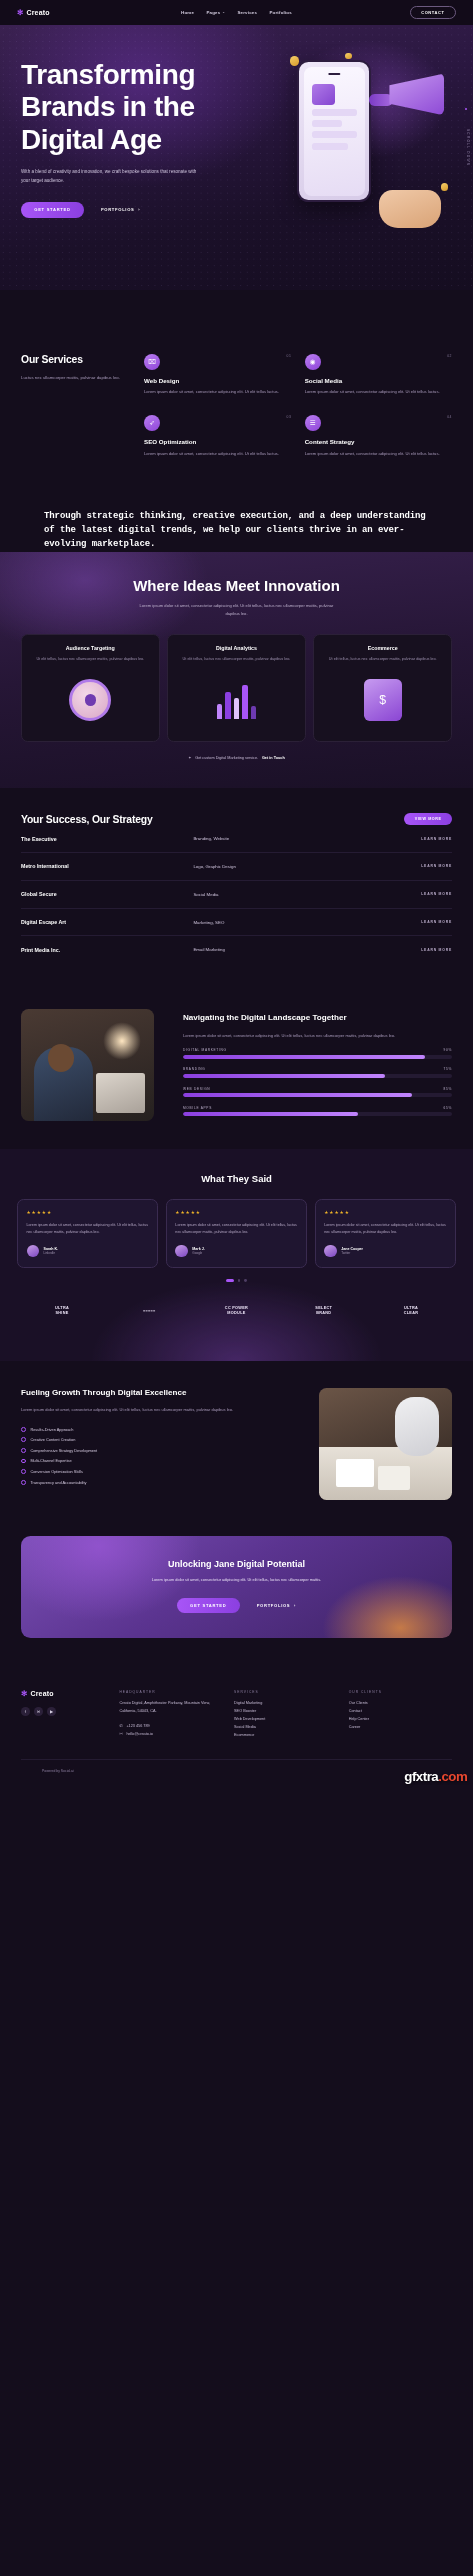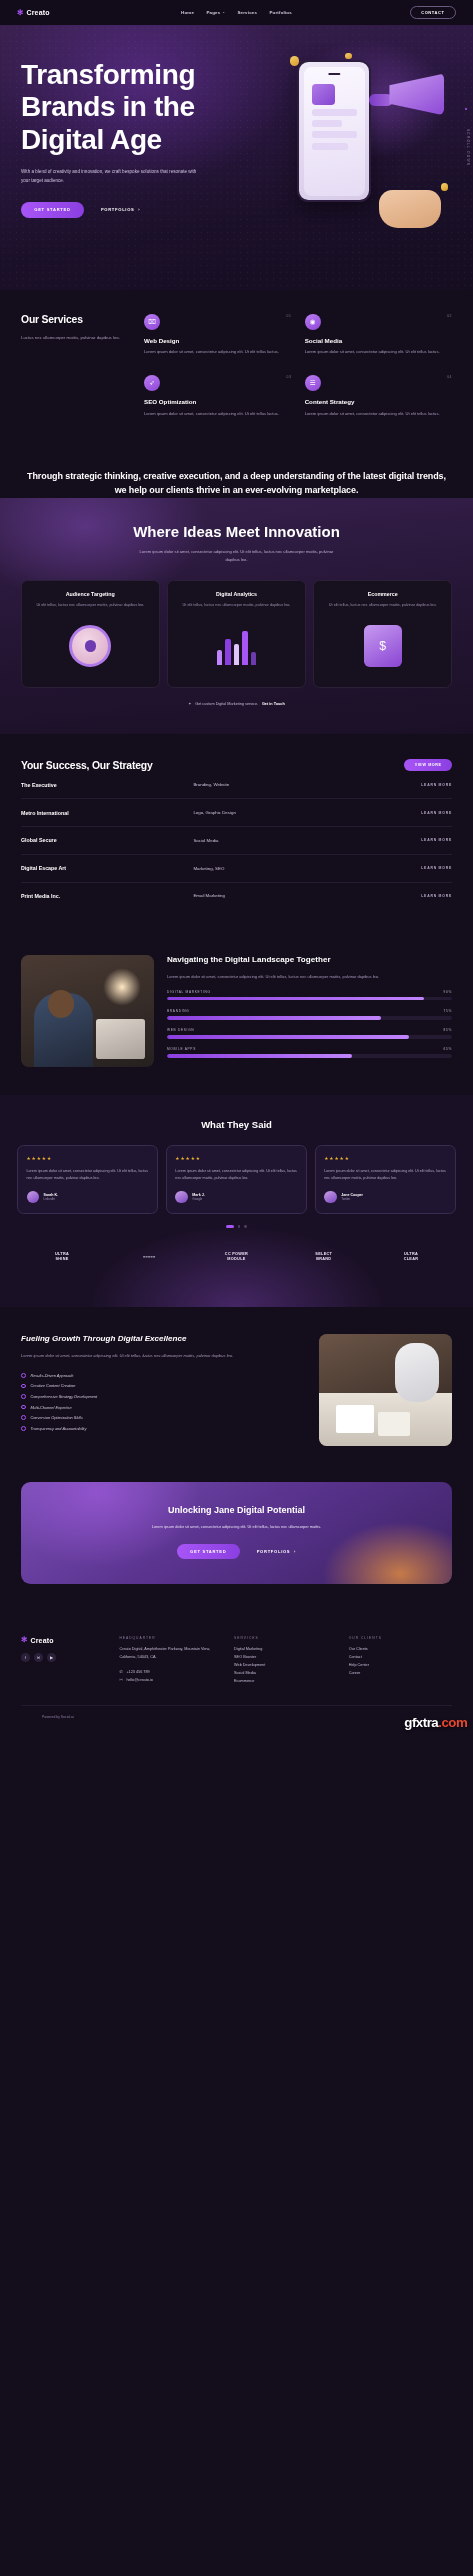--- a/index.html
+++ b/index.html
@@ -72,36 +72,36 @@
   .mega-handle { position:absolute; left:5.7px; top:24.6px; width:24.6px; height:11.4px; border-radius:5.7px; background:linear-gradient(90deg,#7b3bc4,#a86ae0); }
   .hand { position:absolute; right:11.4px; bottom:-5.7px; width:62px; height:38px; border-radius:13.3px 13.3px 19px 19px; background:linear-gradient(160deg,#f0c9a8,#d9a376); }
   .coin { position:absolute; border-radius:50%; background:linear-gradient(150deg,#f6d06a,#d79a2b); }
   .side-label { position:absolute; right:2.8px; top:104px; writing-mode:vertical-rl; font-size:3.1px; letter-spacing:1.3px; color:#9c8db3; z-index:6;}
   .side-dot { position:absolute; right:5.7px; top:83px; width:2.8px; height:2.8px; border-radius:50%; background:#a855f7; z-index:6;}
 
   
   .sec { padding:24.6px 21px; }
   h2.sec-title { font-size:10.4px; font-weight:800; letter-spacing:-0.2px; }
 
-  .services { display:flex; gap:24px; }
+  .services { display:flex; gap:24px;margin-top:40px; }
   .services-left { width:99px; flex:none; }
   .services-left p { margin-top:8.5px; font-size:4.3px; line-height:2; color:#a99bbb; }
   .services-grid { flex:1; display:grid; grid-template-columns:1fr 1fr; gap:19px 13.3px; }
   .svc-head { display:flex; align-items:flex-start; justify-content:space-between; }
   .svc-icon {
     width:16px; height:16px; border-radius:50%;
     background:linear-gradient(150deg,#bb7ef2,#8f46d8);
     display:flex; align-items:center; justify-content:center; font-size:6.6px;
   }
   .svc-num { font-size:3.4px; color:#7e7191; letter-spacing:0.5px; }
   .svc-title { margin-top:6.6px; font-size:6.2px; font-weight:700; }
   .svc-desc { margin-top:4.7px; font-size:4.1px; line-height:1.95; color:#a99bbb; }
 
   
-  .statement { padding:28px 22px 0; text-align:center; }
+  .statement { padding:28px 44px 0; text-align:left;font-family:Liberation Mono, monospace; }
   .statement h3 { font-size:9px; line-height:1.55; font-weight:800; letter-spacing:-0.1px; }
   .stats { display:flex; justify-content:space-around; padding:24.6px 38px 32px; }
   .stat { text-align:center; }
   .stat-num { font-size:16px; font-weight:800; letter-spacing:-0.5px; }
   .stat-lbl { margin-top:3.8px; font-size:3.3px; letter-spacing:1px; color:#a99bbb; }
 
   
   .innov {
     padding:24.6px 21px 28px; text-align:center; position:relative; overflow:hidden;
     background:
@@ -128,21 +128,21 @@
 
   
   .strategy-head { display:flex; align-items:center; justify-content:space-between; }
   .view-more { background:linear-gradient(95deg,#a855f7,#8b3fe0); border:none; border-radius:19px; color:#fff; padding:4.3px 10.4px; font-size:3.7px; font-weight:700; letter-spacing:0.6px; cursor:pointer;}
   .strat-row { display:flex; align-items:center; padding:10.4px 0; border-bottom:0.9px solid #251b33; }
   .strat-name { width:40%; font-size:5.3px; font-weight:700; }
   .strat-tags { flex:1; font-size:4.4px; color:#cfc4dc; }
   .strat-link { font-size:3.4px; letter-spacing:0.8px; color:#b9abc9; font-weight:700; cursor:pointer;}
 
   
-  .navsec { display:flex; gap:13px; padding:21px 21px 28px; align-items:flex-start;}
+  .navsec { display:flex; gap:29px; padding:21px 21px 28px; align-items:center;}
   .photo {
     width:133px; height:112px; flex:none; border-radius:7.6px; overflow:hidden; position:relative;
     background:linear-gradient(165deg,#4a3a33,#25201f);
   }
   .photo .glow { position:absolute; right:13.3px; top:13.3px; width:38px; height:38px; border-radius:50%; background:radial-gradient(circle,#ffe7c2,rgba(255,231,194,0) 70%); }
   .photo .person { position:absolute; left:13.3px; bottom:0; width:59px; height:74px; border-radius:24.6px 24.6px 0 0; background:linear-gradient(160deg,#3d4f6b,#22293a); }
   .photo .head { position:absolute; left:26.5px; bottom:49px; width:26.5px; height:28px; border-radius:50%; background:#6b4a33; }
   .photo .monitor { position:absolute; right:9.5px; bottom:7.6px; width:49px; height:40px; border-radius:2.8px; background:linear-gradient(160deg,#dcd5cc,#a9a199); }
   .navsec-right { flex:1; }
   .navsec-right h2 { font-size:8.1px; line-height:1.35; font-weight:800; }
@@ -167,21 +167,21 @@
   .t-name { font-size:3.6px; font-weight:700; }
   .t-role { font-size:3.1px; color:#9b8fab; margin-top:0.9px; }
   .dots { display:flex; justify-content:center; gap:3.8px; margin-top:11.4px; }
   .dots i { width:2.8px; height:2.8px; border-radius:50%; background:#4d3d63; display:block; }
   .dots i.on { background:#a855f7; width:7.6px; border-radius:2.8px; }
 
   .logos { display:flex; justify-content:space-between; align-items:center; padding:17px 23px 23px; }
   .logo-item { width:44px; height:24.6px; display:flex; align-items:center; justify-content:center; font-size:3.8px; color:#efe7fa; text-align:center; line-height:1.25; font-weight:700; letter-spacing:0.3px;}
 
   
-  .fuel { display:flex; gap:13.3px; padding:26.5px 21px; align-items:flex-start;font-style:italic; }
+  .fuel { display:flex; gap:13.3px; padding:26.5px 21px; align-items:flex-start; }
   .fuel-left { flex:1; }
   .fuel-left h2 { font-size:8.1px; line-height:1.35; font-weight:800; }
   .fuel-left > p { margin-top:7.6px; font-size:4px; line-height:2; color:#a99bbb; }
   .fuel-list { margin-top:9.5px; }
   .fuel-list li { list-style:none; display:flex; align-items:center; gap:4.7px; font-size:3.9px; color:#d3c9de; padding:2.8px 0;}
   .chk { width:4.7px; height:4.7px; border-radius:50%; border:0.9px solid #a855f7; flex:none; display:block;}
   .fuel-photo { width:133px; height:112px; flex:none; border-radius:7.6px; overflow:hidden; position:relative; background:linear-gradient(160deg,#6b5547,#2a211d); }
   .fuel-photo .desk { position:absolute; left:0; right:0; bottom:0; height:53px; background:linear-gradient(180deg,#e7e1d8,#c9c1b6); }
   .fuel-photo .arm { position:absolute; right:13.3px; top:9.5px; width:44px; height:59px; border-radius:19px; background:linear-gradient(160deg,#f0f0f2,#cfcfd4); }
   .fuel-photo .paper { position:absolute; left:17px; bottom:13.3px; width:38px; height:28px; background:#fff; border-radius:1.9px; }

